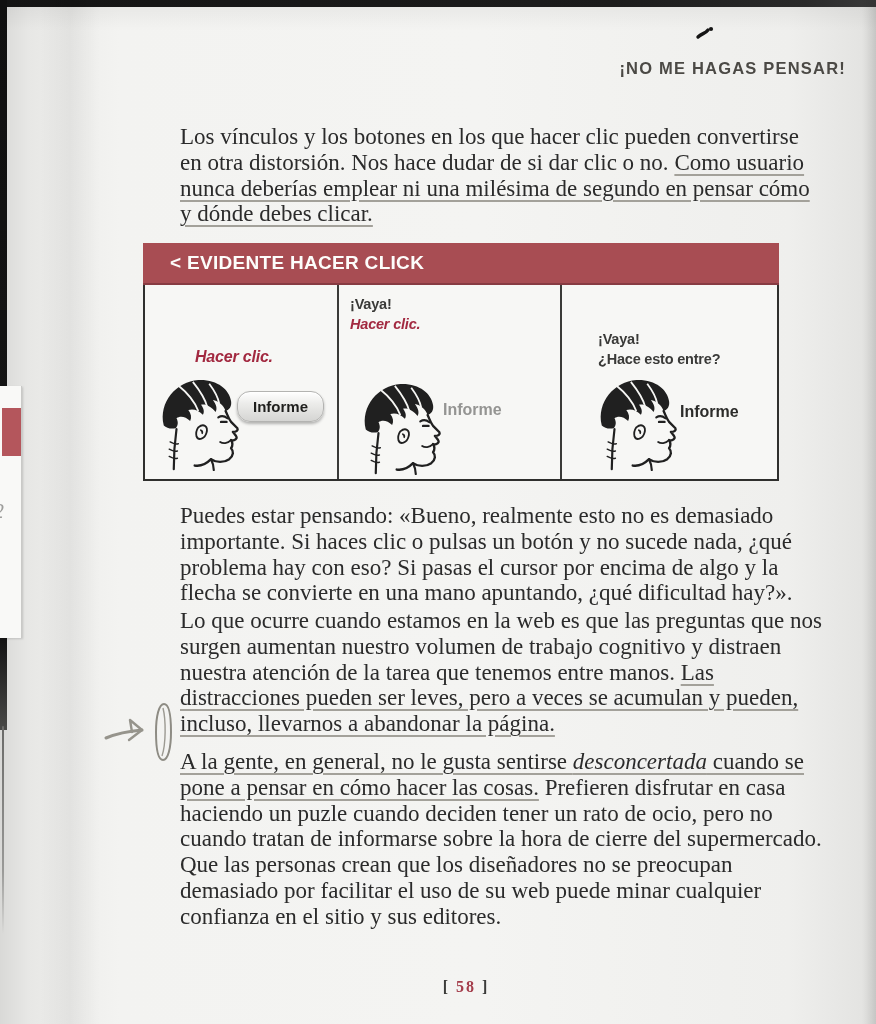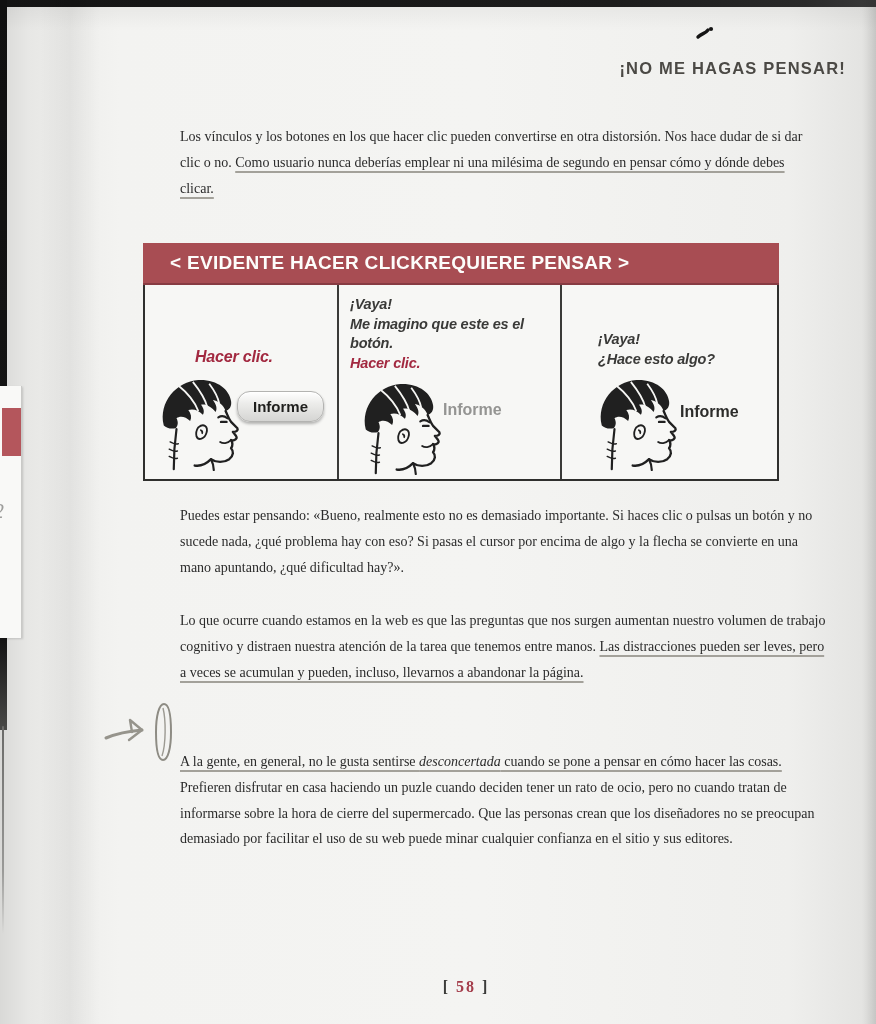--- a/index.html
+++ b/index.html
@@ -30,44 +30,44 @@
   .sliver-digit{position:absolute;left:-7px;top:112px;font:italic 22px "Liberation Serif",serif;color:#9d9d9b;}
 
   
   .ink-mark{position:absolute;left:694px;top:24px;width:26px;height:18px;}
 
   
   .running-header{position:absolute;top:59px;right:30px;
     font:700 16.5px "Liberation Sans",sans-serif;letter-spacing:1.2px;color:#4b4945;}
 
   
-  .para{position:absolute;left:180px;margin:0;font-size:14px;line-height:25.8px;color:#2b2b2b;}
+  .para{position:absolute;left:180px;margin:0;font-size:23px;line-height:25.8px;color:#2b2b2b;}
   .p1{top:124px;width:634px;}
   .p2{top:503px;width:648px;}
   .p3{top:608px;width:650px;}
   .p4{top:749px;width:650px;}
   .u{text-decoration:underline;text-decoration-color:#a3a19a;text-decoration-thickness:1.6px;text-underline-offset:4px;}
   .ital{font-style:italic;}
 
   
   .figure{position:absolute;left:143px;top:243px;width:636px;}
-  .fig-header{display:flex;align-items:center;height:42px;
+  .fig-header{display:flex;justify-content:space-between;align-items:center;height:42px;
     background:#a84d53;border-bottom:2px solid #873b42;box-sizing:border-box;
     padding:0 12px 0 27px;color:#fdfdfb;font:700 19px "Liberation Sans",sans-serif;letter-spacing:.3px;}
   .fig-cells{display:flex;border:2px solid #2f2f2d;border-top:none;box-sizing:border-box;background:#f7f7f5;height:196px;}
   .cell{position:relative;box-sizing:border-box;font-family:"Liberation Sans",sans-serif;}
   .cell-1{width:194px;border-right:2px solid #3a3a38;}
   .cell-2{width:223px;border-right:2px solid #3a3a38;}
   .cell-3{flex:1;}
   .cell-lines{position:absolute;font-size:14.5px;line-height:19.5px;color:#3a3a38;font-weight:600;letter-spacing:-.2px;}
   .cell-1 .cell-lines{left:50px;top:62px;font-size:16px;}
   .cell-2 .cell-lines{left:11px;top:10px;}
   .cell-3 .cell-lines{left:36px;top:45px;}
   .red-line{color:#a22940;font-style:italic;font-weight:700;display:block;}
-  .plain-line{display:block;font-style:italic;}
+  .plain-line{display:block;}
   .head-slot{position:absolute;width:95px;height:100px;}
   .cell-1 .head-slot{left:4px;top:86px;}
   .cell-2 .head-slot{left:12px;top:90px;}
   .cell-3 .head-slot{left:25px;top:86px;}
   .informe-btn{position:absolute;left:92px;top:106px;padding:6px 15px;
     background:linear-gradient(#ffffff,#ececea 40%,#d5d5d3);
     border:1px solid #b3b3b1;border-radius:13px;
     box-shadow:0 2px 3px rgba(0,0,0,.28), inset 0 1px 0 #fff;
     font:600 15px "Liberation Sans",sans-serif;color:#1f1f1d;}
   .informe-gray{position:absolute;left:104px;top:116px;font:700 16px "Liberation Sans",sans-serif;color:#9696a4;color:#949492;}
@@ -104,21 +104,20 @@
     </svg>
   </div>
 
   <div class="running-header">¡NO ME HAGAS PENSAR!</div>
 
   <p class="para p1"><span>Los vínculos y los botones en los que hacer clic pueden convertirse en otra distorsión. Nos hace dudar de si dar clic o no. </span><span class="u">Como usuario nunca deberías emplear ni una milésima de segundo en pensar cómo y dónde debes clicar.</span></p>
 
   <div class="figure">
     <div class="fig-header">
       <span>&lt; EVIDENTE HACER CLICK</span>
-      <span>REQUIERE PENSAR &gt;</span>
     </div>
     <div class="fig-cells">
 
       <div class="cell cell-1">
         <div class="cell-lines">
           <span class="red-line">Hacer clic.</span>
         </div>
         <div class="head-slot">
   <svg viewBox="0 0 100 110" width="95" height="100">
     <path d="M14,60 C8,34 28,12 52,10 C72,9 86,20 88,33 C89,39 86,43 82,44
@@ -139,21 +138,20 @@
     <path d="M66,97 C68,101 69,105 69,109" fill="none" stroke="#202020" stroke-width="2.4" stroke-linecap="round"></path>
     <path d="M21,78 q5,3 9,2 M20,86 q5,3 9,2 M20,94 q5,3 9,2" fill="none" stroke="#202020" stroke-width="1.6" stroke-linecap="round"></path>
   </svg>
 </div>
         <div class="informe-btn">Informe</div>
       </div>
 
       <div class="cell cell-2">
         <div class="cell-lines">
           <span class="plain-line">¡Vaya!</span>
-          <span class="plain-line">Me imagino que este es el botón.</span>
           <span class="red-line">Hacer clic.</span>
         </div>
         <div class="head-slot">
   <svg viewBox="0 0 100 110" width="95" height="100">
     <path d="M14,60 C8,34 28,12 52,10 C72,9 86,20 88,33 C89,39 86,43 82,44
              C80,38 74,33 68,32 C72,37 73,42 71,45 C66,39 60,36 55,37
              C58,41 59,45 57,48 C52,43 46,41 41,43 C44,47 45,51 43,55
              C38,50 32,49 28,52 C30,56 30,60 27,63 C22,64 17,63 14,60 Z" fill="#202020"></path>
     <path d="M30,16 C40,24 48,34 52,44 M46,12 C54,22 60,32 62,40 M64,14 C70,22 74,30 75,36" fill="none" stroke="#f6f6f4" stroke-width="2"></path>
     <path d="M82,44 C84,48 85,52 88,56 L95,63 C96,65 94,67 90,67
@@ -169,21 +167,21 @@
     <path d="M66,97 C68,101 69,105 69,109" fill="none" stroke="#202020" stroke-width="2.4" stroke-linecap="round"></path>
     <path d="M21,78 q5,3 9,2 M20,86 q5,3 9,2 M20,94 q5,3 9,2" fill="none" stroke="#202020" stroke-width="1.6" stroke-linecap="round"></path>
   </svg>
 </div>
         <div class="informe-gray">Informe</div>
       </div>
 
       <div class="cell cell-3">
         <div class="cell-lines">
           <span class="plain-line">¡Vaya!</span>
-          <span class="plain-line">¿Hace esto algo?</span>
+          <span class="plain-line">¿Hace esto entre?</span>
         </div>
         <div class="head-slot">
   <svg viewBox="0 0 100 110" width="95" height="100">
     <path d="M14,60 C8,34 28,12 52,10 C72,9 86,20 88,33 C89,39 86,43 82,44
              C80,38 74,33 68,32 C72,37 73,42 71,45 C66,39 60,36 55,37
              C58,41 59,45 57,48 C52,43 46,41 41,43 C44,47 45,51 43,55
              C38,50 32,49 28,52 C30,56 30,60 27,63 C22,64 17,63 14,60 Z" fill="#202020"></path>
     <path d="M30,16 C40,24 48,34 52,44 M46,12 C54,22 60,32 62,40 M64,14 C70,22 74,30 75,36" fill="none" stroke="#f6f6f4" stroke-width="2"></path>
     <path d="M82,44 C84,48 85,52 88,56 L95,63 C96,65 94,67 90,67
              C92,70 95,72 94,74 C93,76 90,77 88,76

